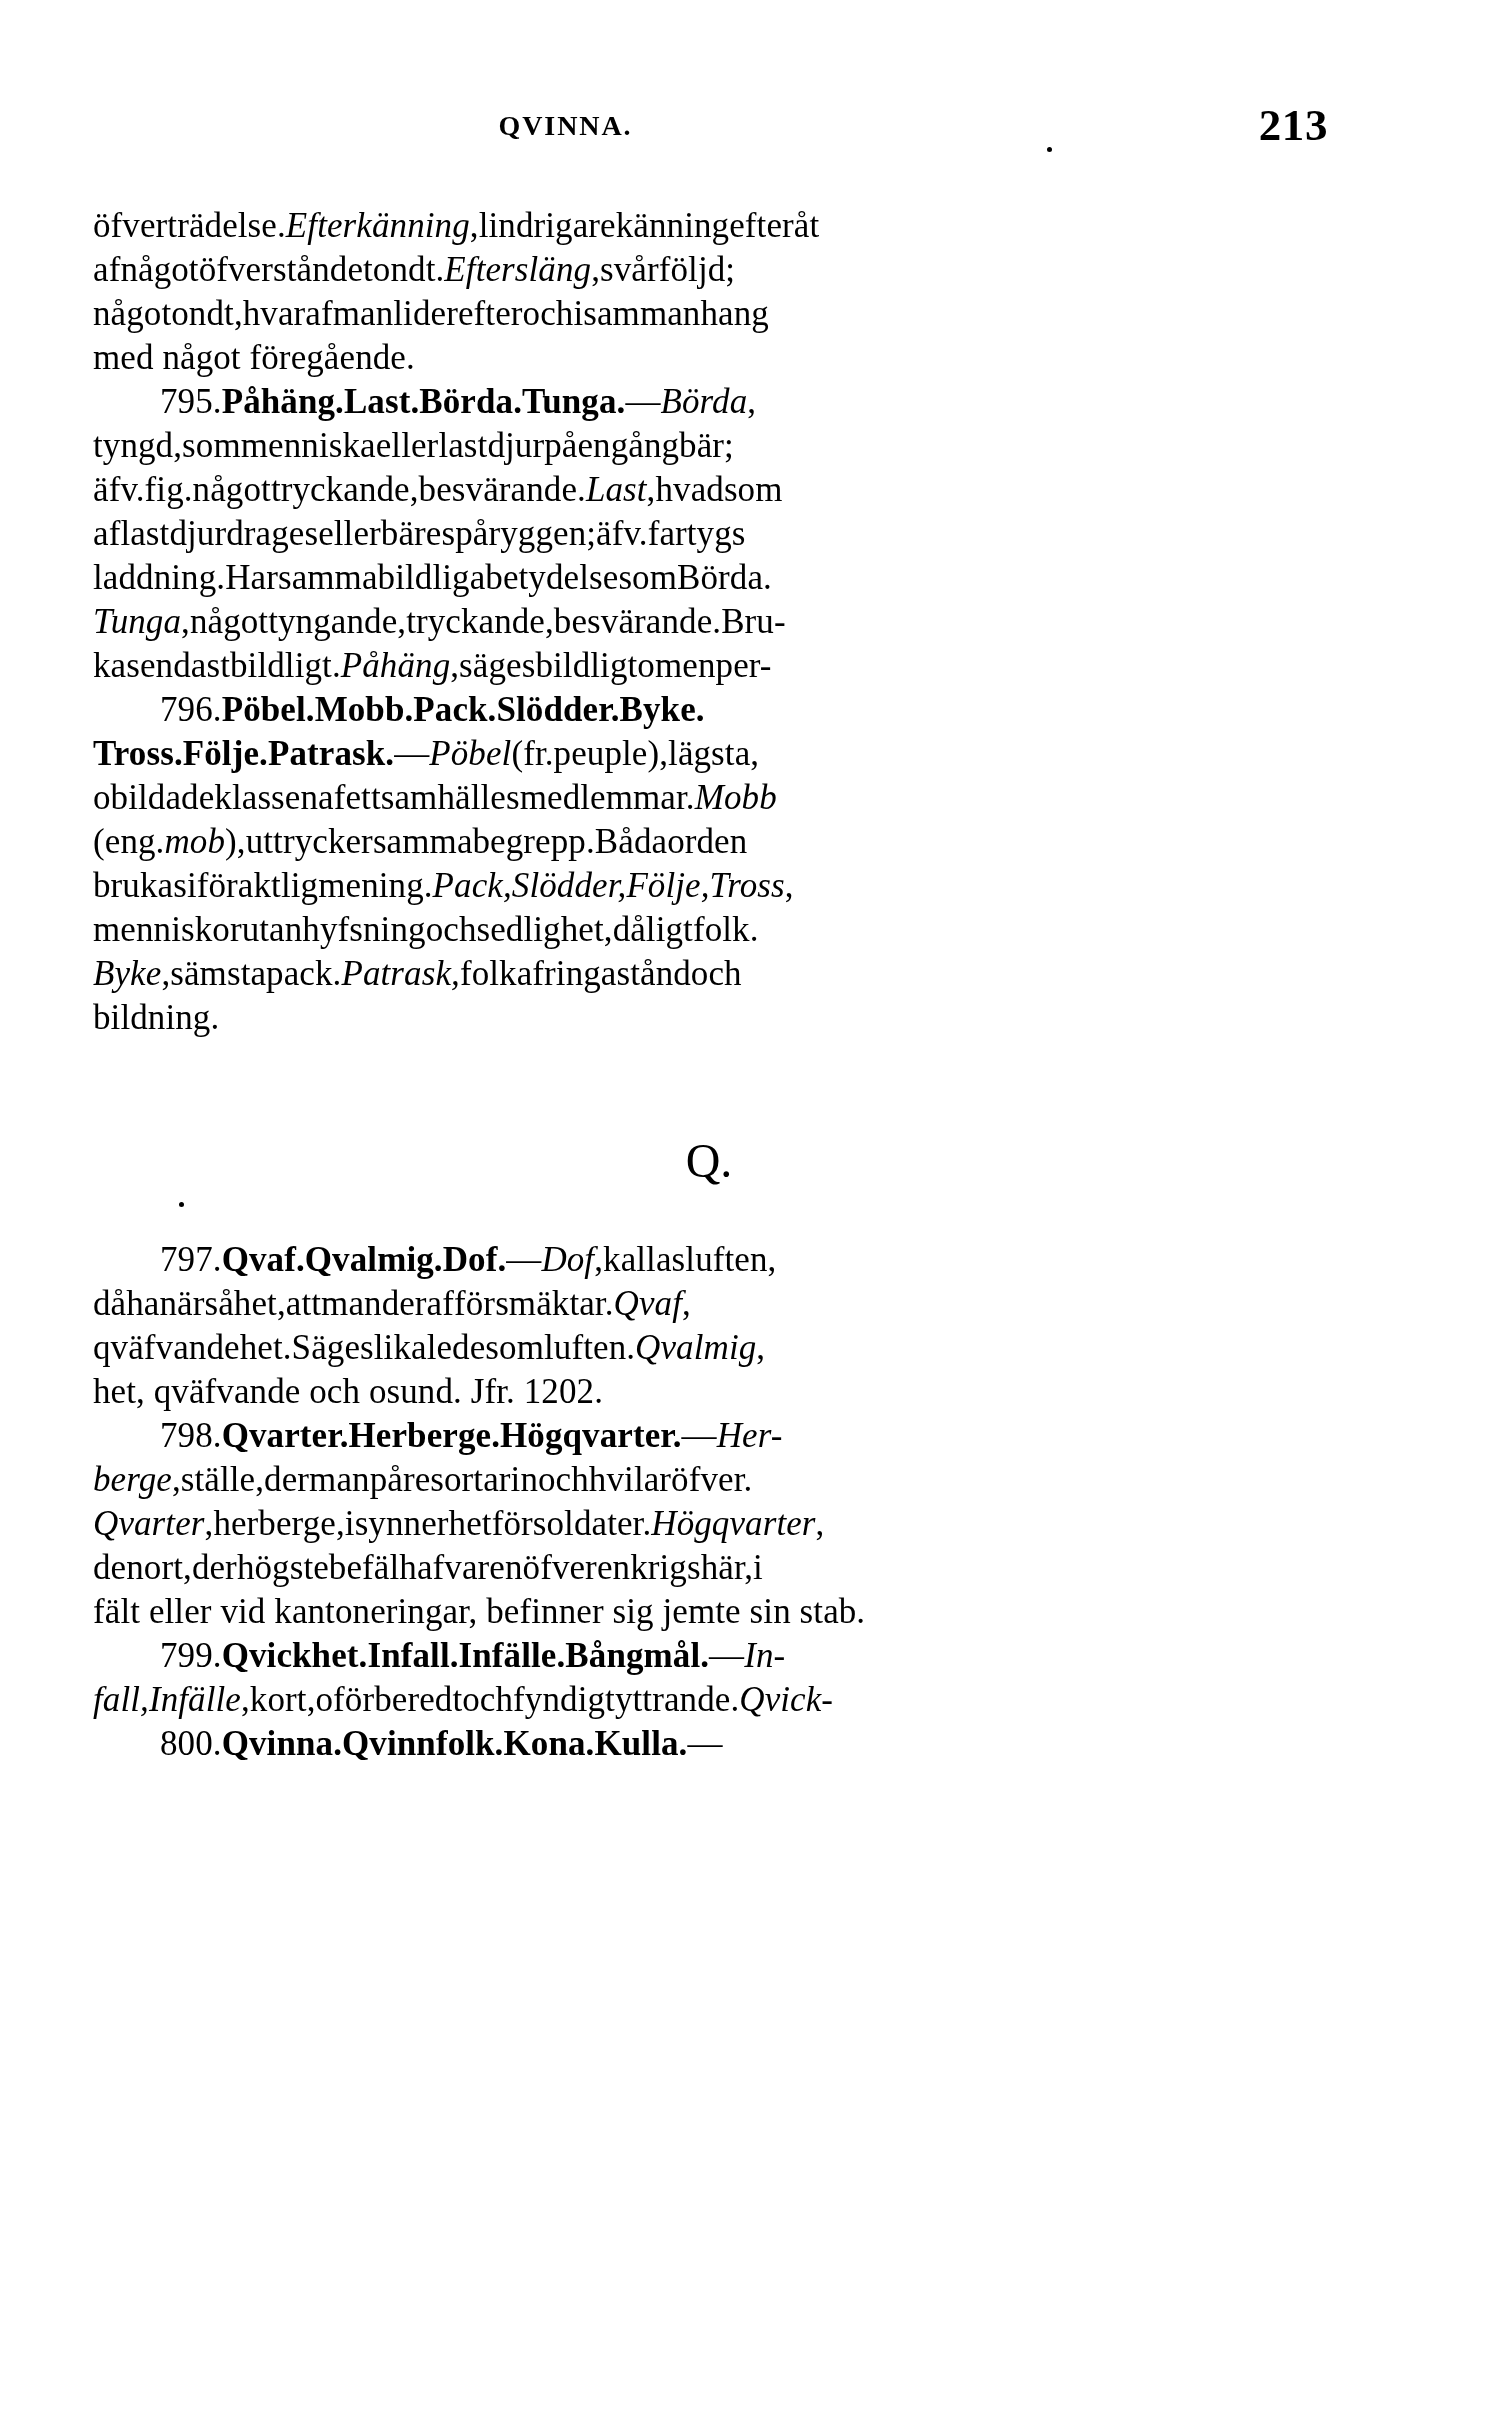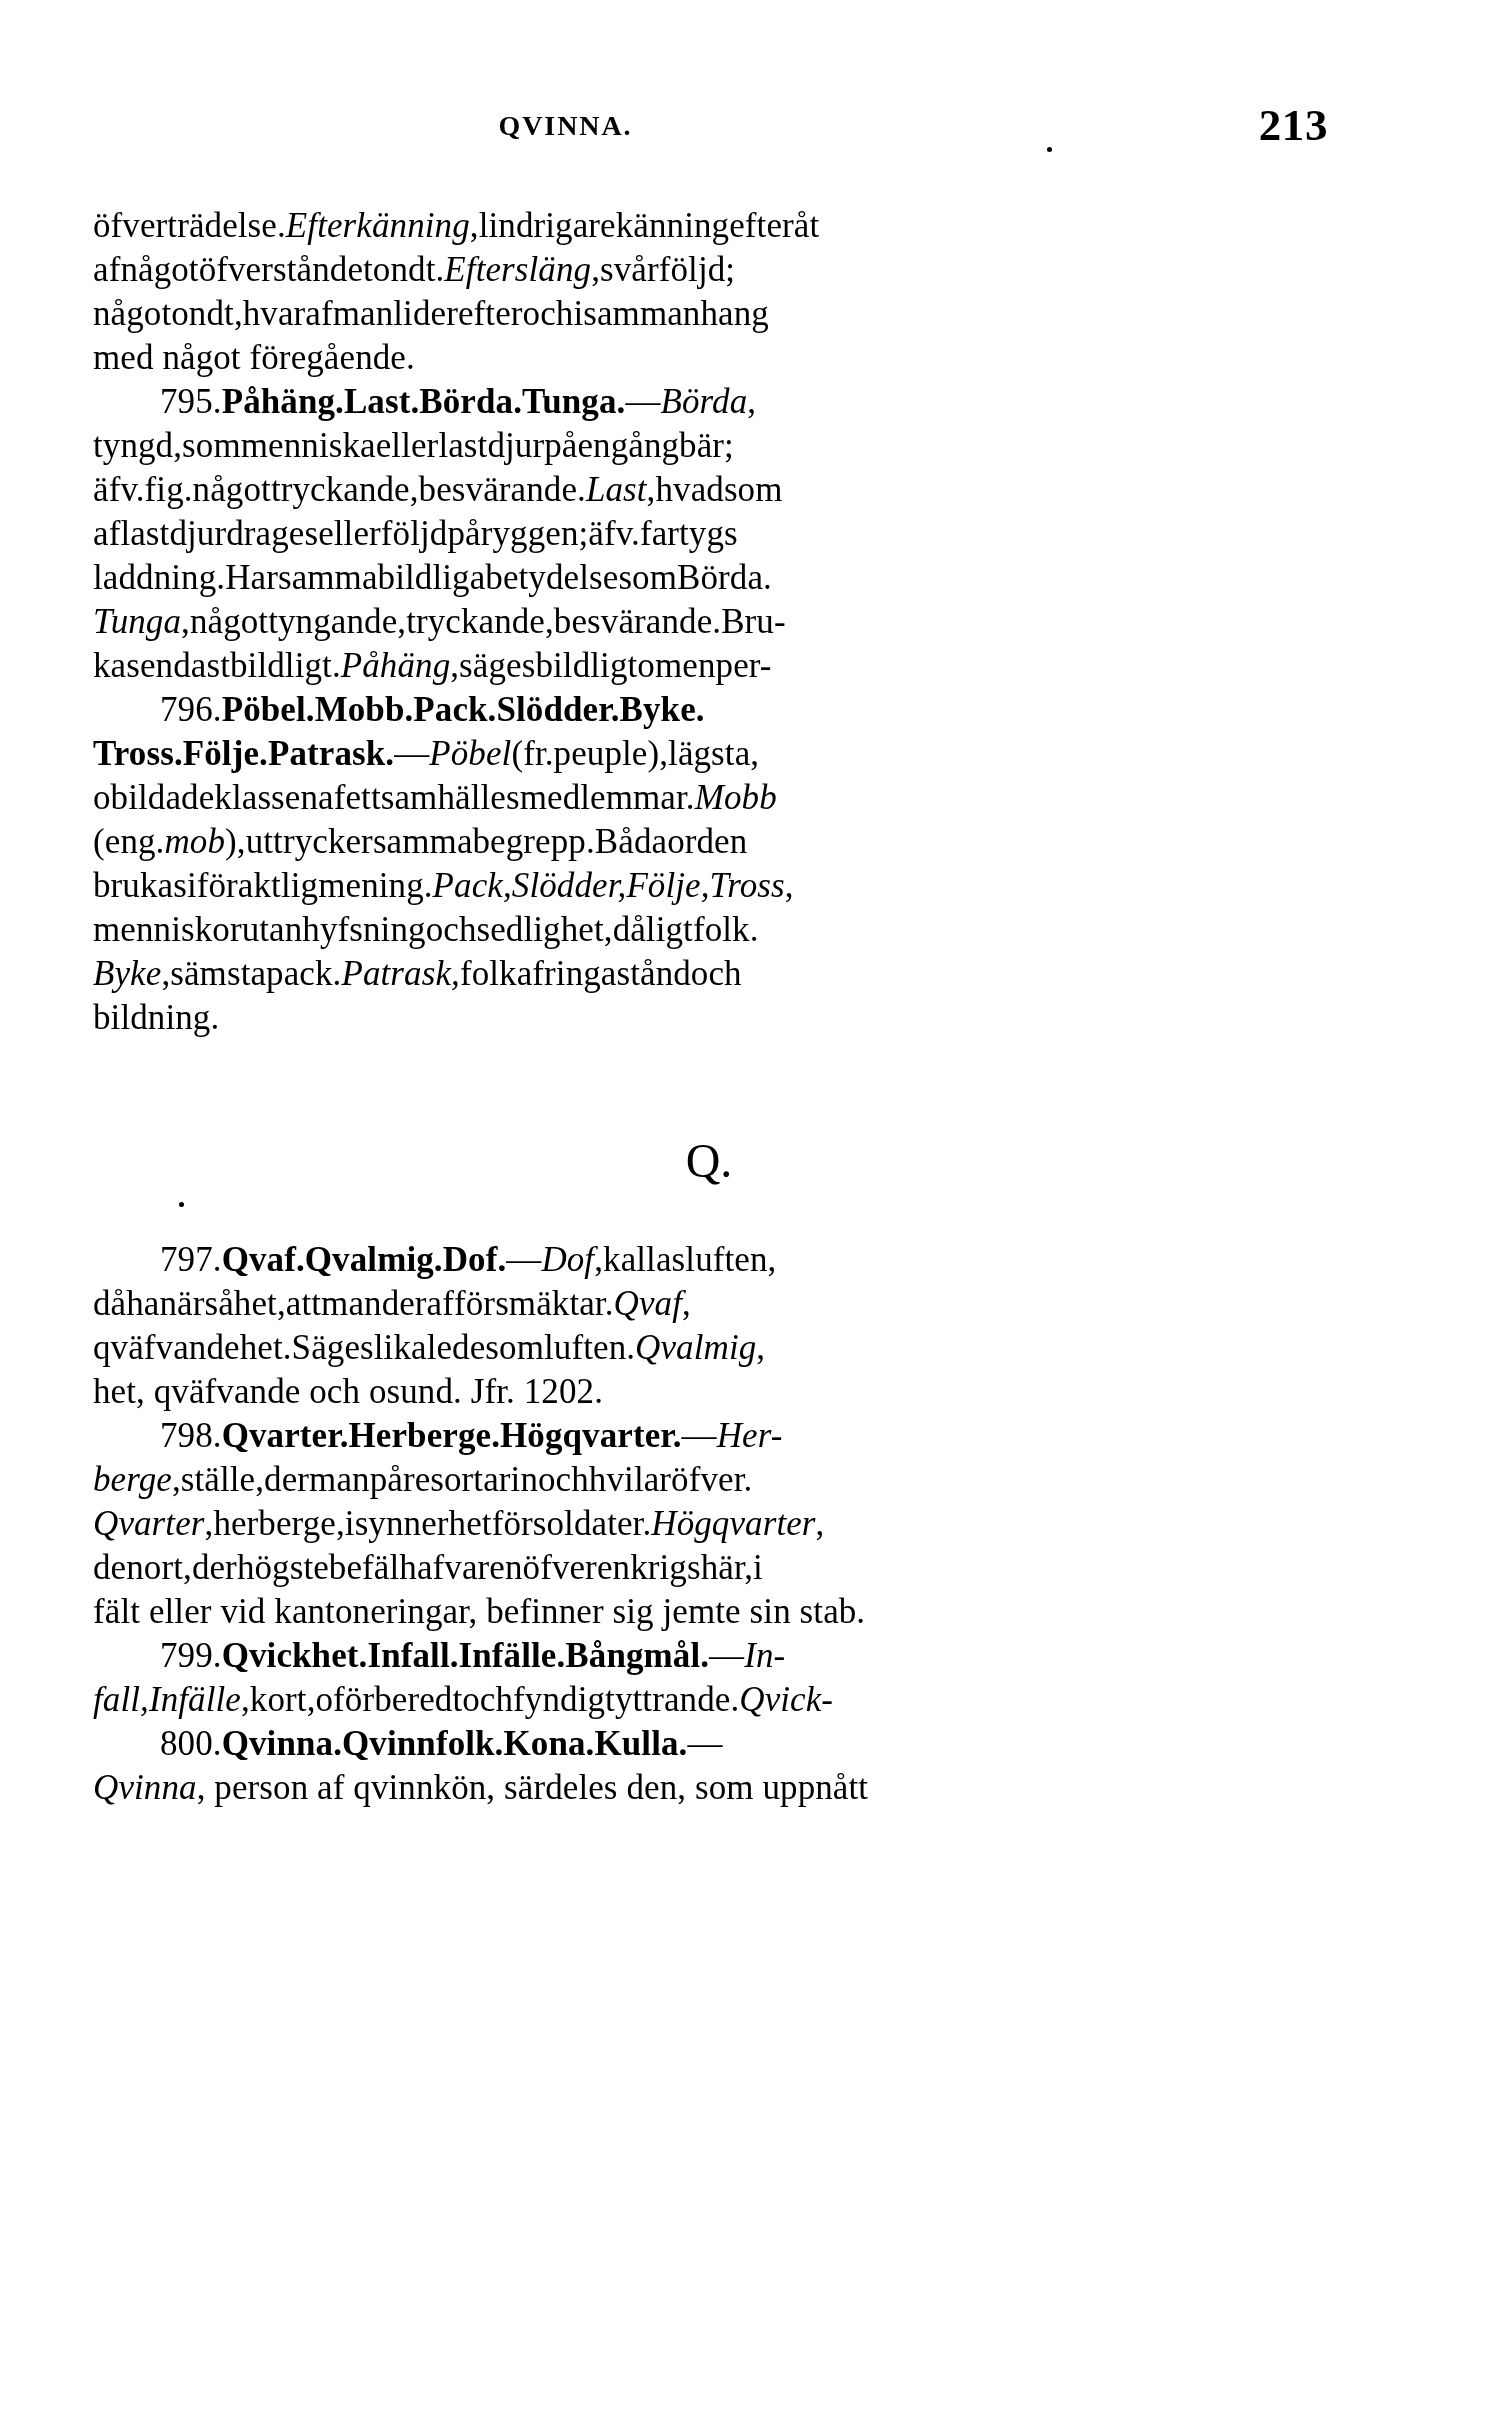--- a/index.html
+++ b/index.html
@@ -171,21 +171,21 @@
           <span><i>Last</i></span>
           <span>,</span>
           <span>hvad</span>
           <span>som</span>
         </div>
         <div class="ln j">
           <span>af</span>
           <span>lastdjur</span>
           <span>drages</span>
           <span>eller</span>
-          <span>följd</span>
+          <span>bäres</span>
           <span>på</span>
           <span>ryggen;</span>
           <span>äfv.</span>
           <span>fartygs</span>
         </div>
         <div class="ln j">
           <span>laddning.</span>
           <span>Har</span>
           <span>samma</span>
           <span>bildliga</span>
@@ -399,18 +399,17 @@
       </div>
       <div>
         <div class="ln j">
           <span><span class="ind"></span>800.</span>
           <span><b>Qvinna.</b></span>
           <span><b>Qvinnfolk.</b></span>
           <span><b>Kona.</b></span>
           <span><b>Kulla.</b></span>
           <span>—</span>
         </div>
-        <div class="ln last"><i class="it">Qvinna</i>, person af qvinnkön, särdeles den, som uppnått</div>
       </div>
     </div>
 
 </div>
 
 
 </body></html>

